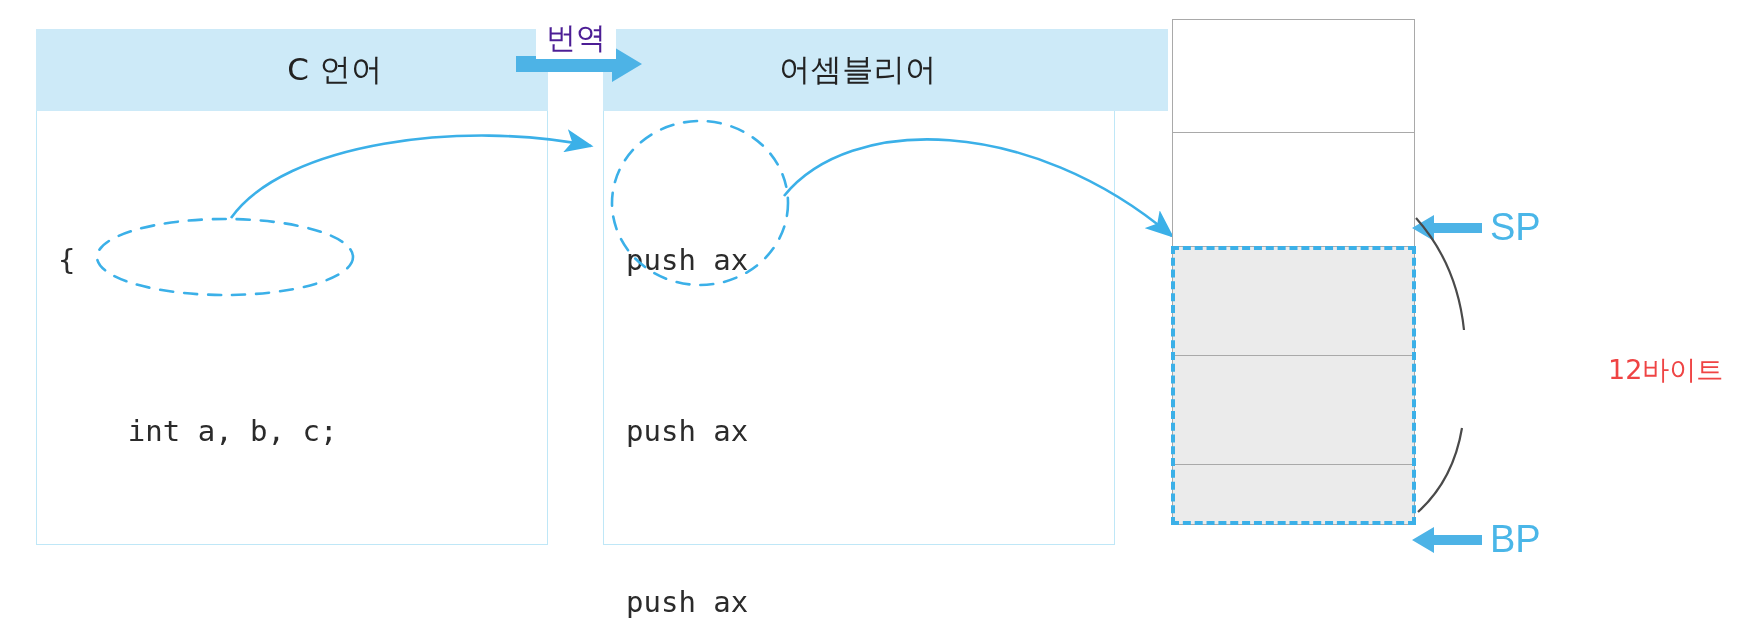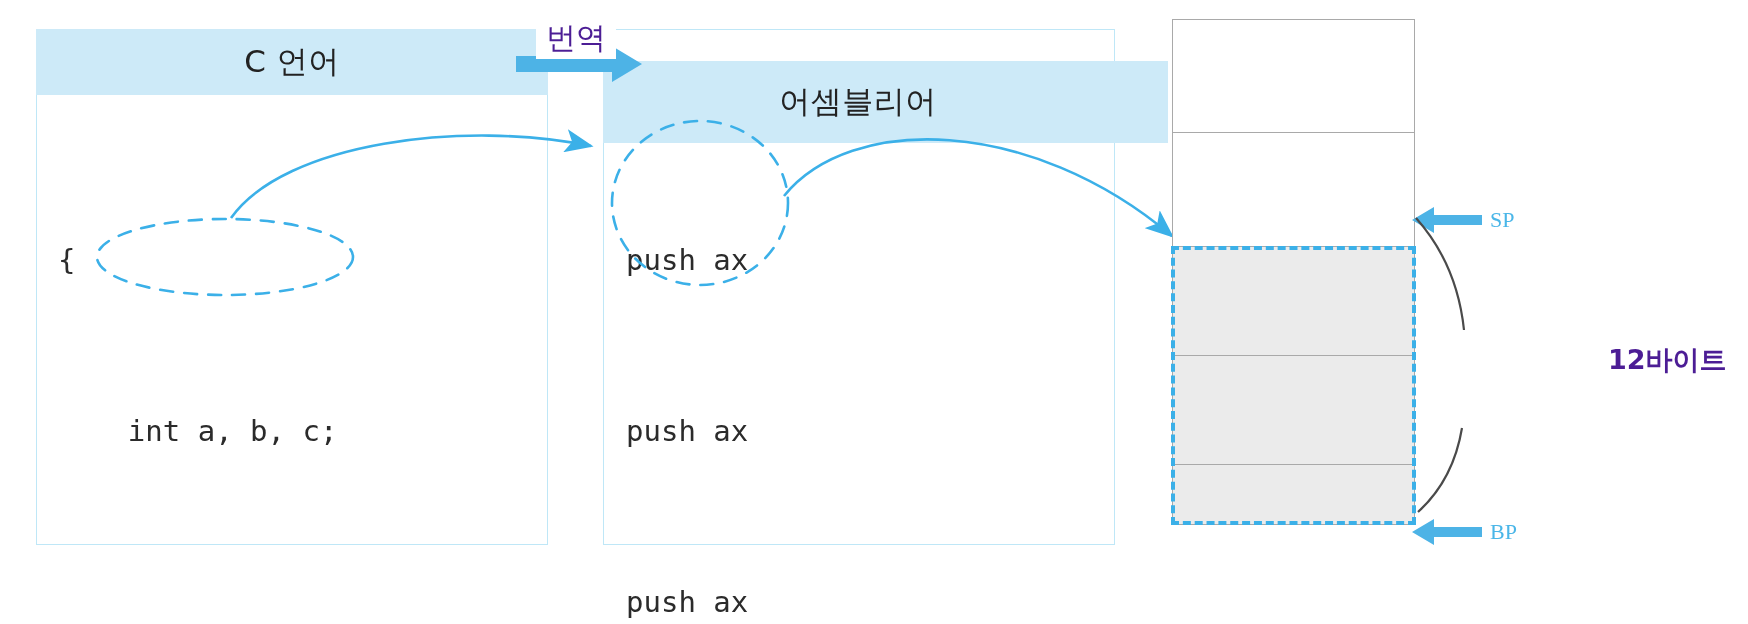--- a/index.html
+++ b/index.html
@@ -11,23 +11,23 @@
 
   
   .panel{position:absolute;border:1.5px solid #bfe7f7;box-sizing:border-box;background:#ffffff;}
   .panel-head{position:absolute;background:#cdeaf8;display:flex;align-items:center;justify-content:center;}
   .panel-head span{
     font-size:31px;color:#222222;letter-spacing:.5px;
     font-family:"DejaVu Sans","Liberation Sans",sans-serif;
   }
 
   #c-panel{left:36px;top:29px;width:512px;height:516px;}
-  #c-head{left:36px;top:29px;width:512px;height:66px;}
+  #c-head{left:36px;top:29px;width:512px;height:82px;padding-left:43px;}
   #asm-panel{left:603px;top:29px;width:512px;height:516px;}
-  #asm-head{left:603px;top:29px;width:565px;height:82px;margin-top:32px;}
+  #asm-head{left:603px;top:29px;width:565px;height:82px;}
 
   
   .code{
     position:absolute;
     font-family:"DejaVu Sans Mono","Liberation Mono",monospace;
     font-size:29px;color:#2b2b2b;line-height:57px;white-space:pre;
   }
   #c-code{left:58px;top:118px;}
   #asm-code{left:626px;top:118px;}
 
@@ -52,29 +52,28 @@
         border:1px solid #a9a9a9;background:#ffffff;}
   .cell.gray{background:#ebebeb;}
 
   #dashed-region{
     position:absolute;left:1171px;top:246px;width:245px;height:279px;
     border:4px dashed #3bb0e8;box-sizing:border-box;pointer-events:none;
   }
 
   
   .reg{position:absolute;display:flex;align-items:center;gap:8px;}
-  .reg .lbl{font-size:22px;color:#4ab6e8;font-family:Liberation Serif, serif;}
+  .reg .lbl{font-size:38px;color:#4ab6e8;font-family:Liberation Sans, sans-serif;}
   #sp-reg{left:1412px;top:206px;}
   #bp-reg{left:1412px;top:518px;}
 
   #bytes-note{
-    position:absolute;left:1608px;top:342px;width:140px;
-    font-size:27px;line-height:36px;color:#4c1d95;
+    position:absolute;left:1608px;top:352px;width:140px;
+    font-size:27px;line-height:36px;color:#ef4444;
     font-family:"DejaVu Sans","Liberation Sans",sans-serif;
-    font-weight:bold;
   }
   #brace-curves{position:absolute;left:1400px;top:200px;width:120px;height:340px;pointer-events:none;}
 </style>
 </head>
 <body>
 
 <div class="stage">
 
   <div class="panel" id="c-panel"></div>
   <div class="panel-head" id="c-head">

